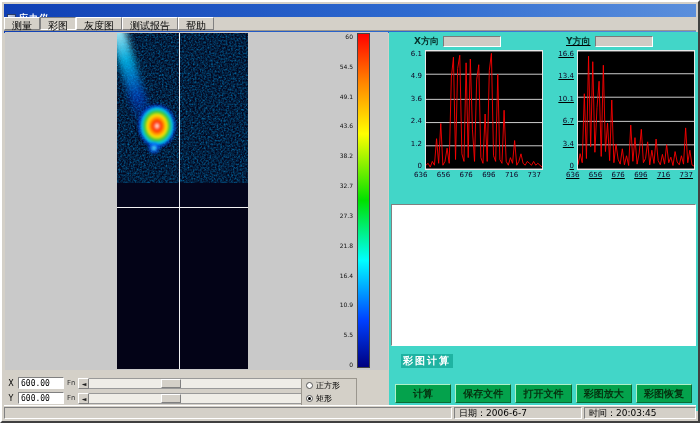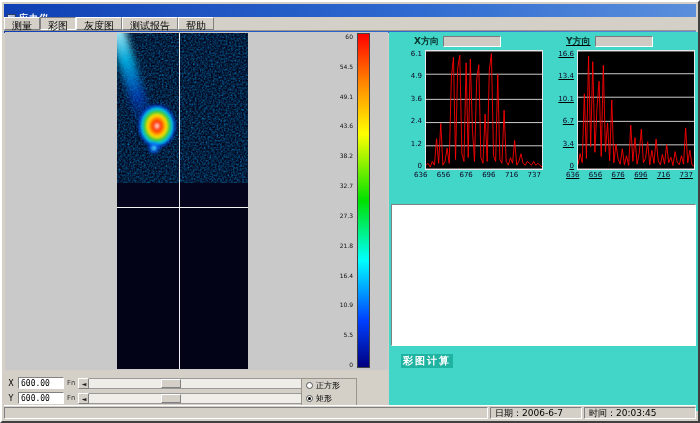--- a/index.html
+++ b/index.html
@@ -79,21 +79,21 @@
     background:#1fb3a2; color:#ffffff; font-size:10px; font-weight:bold; letter-spacing:2px; }
   .calc-buttons{ position:absolute; left:6px; top:352px; right:6px; display:flex; gap:4px; }
   .calc-btn{ flex:1; height:19px; background:#04a24c; color:#05320f; font-weight:bold; font-size:10px;
     border:1px solid; border-color:#aef0c8 #0b6b35 #0b6b35 #aef0c8; cursor:pointer; font-family:inherit; }
   
   .statusbar{ position:absolute; left:2px; right:2px; bottom:2px; height:14px; background:#d4d0c8;
     border-top:1px solid #fff; display:flex; align-items:stretch; gap:2px; padding-top:1px; }
   .status-cell{ border:1px solid; border-color:#808080 #fff #fff #808080; font-size:9px; padding:0 4px;
     display:flex; align-items:center; }
   .status-spacer{ flex:1; }
-  .status-date{ width:92px; } .status-time{ width:112px; }
+  .status-date{ width:128px; } .status-time{ width:112px; }
 </style>
 </head>
 <body>
 
 <div class="window">
 
   <div class="titlebar">
     <span class="app-icon"></span>
     <span class="title-text">应力仪</span>
   </div>
@@ -252,20 +252,27 @@
           <span>696</span>
         <span>716</span>
           <span>737</span>
       </div>
     </div>
 
     <div class="list-area"></div>
 
     <div class="calc-band">彩图计算</div>
 
+    <div class="calc-buttons">
+      <button class="calc-btn">计算</button>
+      <button class="calc-btn">保存文件</button>
+      <button class="calc-btn">打开文件</button>
+      <button class="calc-btn">彩图放大</button>
+      <button class="calc-btn">彩图恢复</button>
+    </div>
   </div>
 
   <div class="statusbar">
     <div class="status-cell status-spacer"></div>
     <div class="status-cell status-date">日期：2006-6-7</div>
     <div class="status-cell status-time">时间：20:03:45</div>
   </div>
 
 </div>
 

